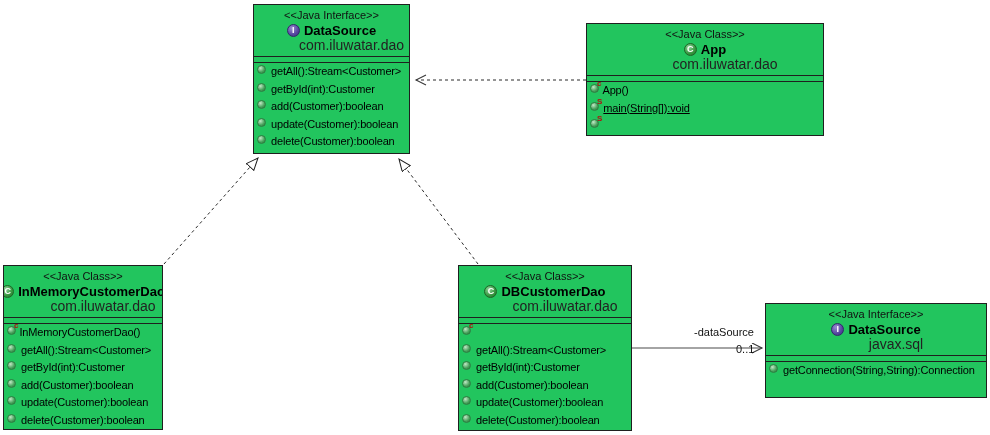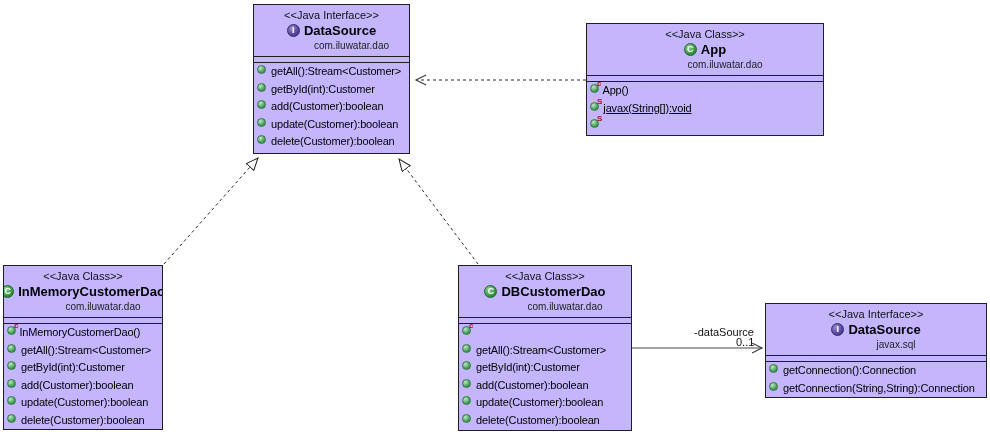--- a/index.html
+++ b/index.html
@@ -12,21 +12,21 @@
     overflow: hidden;
   }
   #edges {
     position: absolute;
     left: 0; top: 0;
     width: 990px; height: 435px;
     pointer-events: none;
   }
   .uml-box {
     position: absolute;
-    background: #c4b5fd;
+    background: #22c55e;
     border: 1px solid #1f1f1f;
     box-sizing: border-box;
     overflow: hidden;
   }
   .hdr {
     height: 47px;
     padding-top: 4px;
     text-align: center;
     box-sizing: content-box;
   }
@@ -65,21 +65,21 @@
     border: 1px solid #32266b;
     box-sizing: border-box;
   }
   .cname {
     font-size: 13px;
     font-weight: bold;
     color: #000;
     white-space: nowrap;
   }
   .pkg {
-    font-size: 10px;
+    font-size: 14px;
     line-height: 13px;
     color: #222;
     white-space: nowrap;
     margin-left: 40px;
   }
   .attrs {
     height: 5px;
     border-top: 1px solid #1f1f1f;
   }
   .methods {
@@ -139,21 +139,21 @@
         <path d="M1,0.5 L11,5.5 L1,10.5" fill="none" stroke="#3a3a3a" stroke-width="1.1"></path>
       </marker>
     </defs>
     <line x1="586" y1="80" x2="416" y2="80" stroke="#2a2a2a" stroke-width="1" stroke-dasharray="3 3" marker-end="url(#mopen)"></line>
     <line x1="164" y1="264" x2="258" y2="158" stroke="#2a2a2a" stroke-width="1" stroke-dasharray="3 3" marker-end="url(#mtri)"></line>
     <line x1="478" y1="264" x2="399" y2="159" stroke="#2a2a2a" stroke-width="1" stroke-dasharray="3 3" marker-end="url(#mtri)"></line>
     <line x1="632" y1="348" x2="762" y2="348" stroke="#4a4a4a" stroke-width="1.2" marker-end="url(#mopen)"></line>
   </svg>
 
   <div class="edge-label" style="left:694px; top:326px;">-dataSource</div>
-  <div class="edge-label" style="left:736px; top:336px;">0..1</div>
+  <div class="edge-label" style="left:736px; top:343px;">0..1</div>
 
   <div class="uml-box" style="left:253px; top:4px; width:157px; height:150px;">
     <div class="hdr">
       <div class="stereo">&lt;&lt;Java Interface&gt;&gt;</div>
       <div class="nameline">
         <span class="cicon iface">I</span>
         <span class="cname">DataSource</span>
       </div>
       <div class="pkg">com.iluwatar.dao</div>
     </div>
@@ -194,21 +194,21 @@
     <div class="attrs"></div>
     <div class="methods">
         <div class="mrow">
           <span class="msphere"></span>
           <span class="msup">c</span>
           <span class="mlabel">App()</span>
         </div>
         <div class="mrow">
           <span class="msphere"></span>
           <span class="msup">S</span>
-          <span class="mlabel static">javax(String[]):void</span>
+          <span class="mlabel static">main(String[]):void</span>
         </div>
         <div class="mrow">
           <span class="msphere"></span>
           <span class="msup">S</span>
         </div>
       </div>
   </div>
 
   <div class="uml-box" style="left:3px; top:265px; width:160px; height:165px;">
     <div class="hdr">
@@ -293,22 +293,18 @@
       <div class="nameline">
         <span class="cicon iface">I</span>
         <span class="cname">DataSource</span>
       </div>
       <div class="pkg">javax.sql</div>
     </div>
     <div class="attrs"></div>
     <div class="methods">
         <div class="mrow">
           <span class="msphere"></span>
-          <span class="mlabel">getConnection():Connection</span>
-        </div>
-        <div class="mrow">
-          <span class="msphere"></span>
           <span class="mlabel">getConnection(String,String):Connection</span>
         </div>
       </div>
   </div>
 
 </div>
 
 </body></html>

